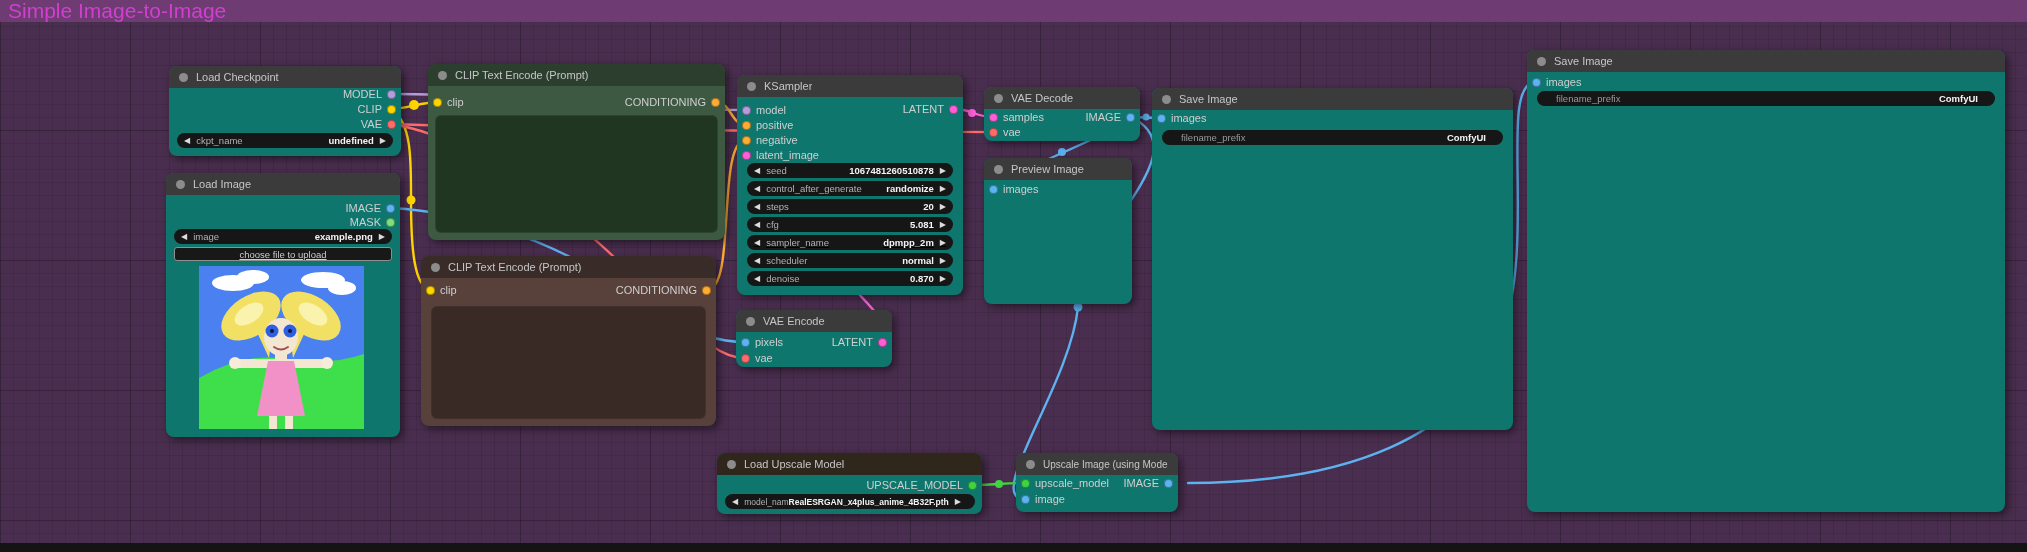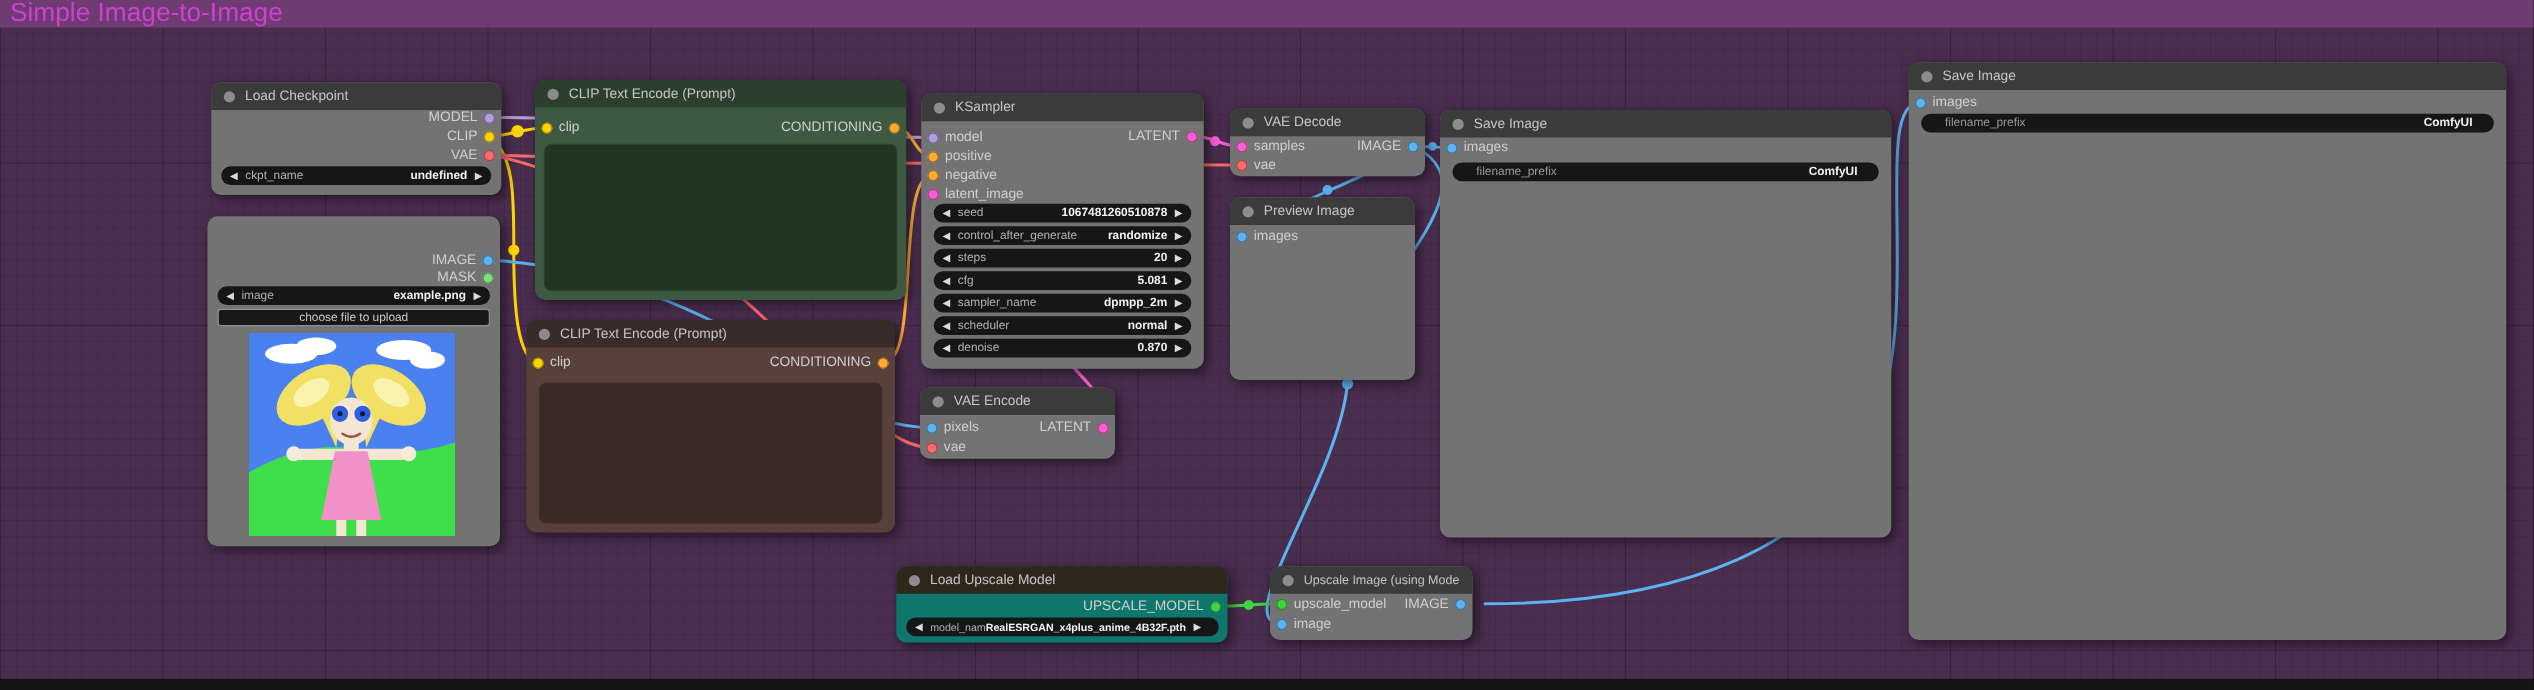--- a/index.html
+++ b/index.html
@@ -10,21 +10,21 @@
       linear-gradient(rgba(0,0,0,.16) 1px, transparent 1px),
       linear-gradient(90deg, rgba(0,0,0,.16) 1px, transparent 1px),
       linear-gradient(rgba(0,0,0,.09) 1px, transparent 1px),
       linear-gradient(90deg, rgba(0,0,0,.09) 1px, transparent 1px);
     background-size:130px 130px,130px 130px,13px 13px,13px 13px;}
   .group-band{position:absolute;left:0;top:0;width:100%;height:22px;background:#6e3c72;}
   .group-title{position:absolute;left:8px;top:0;line-height:22px;font-size:21px;color:#d13fd1;white-space:nowrap;}
   svg.wires{position:absolute;left:0;top:0;width:2027px;height:552px;z-index:1;pointer-events:none;}
   svg.wires path{fill:none;stroke-width:2.4px;stroke-linecap:round;}
 
-  .node{position:absolute;z-index:2;background:#737373;border-radius:8px;
+  .node{position:absolute;z-index:2;background:#0f766e;border-radius:8px;
         box-shadow:3px 3px 9px rgba(0,0,0,.5);box-sizing:border-box;}
   .nhead{height:22px;border-radius:8px 8px 0 0;background:#3b3b3b;display:flex;align-items:center;gap:8px;padding:0 10px;box-sizing:border-box;}
   .ndot{width:9px;height:9px;border-radius:50%;background:#8c8c8c;flex:none;}
   .ntitle{font-size:11px;color:#c6c6c6;white-space:nowrap;overflow:hidden;}
 
   .node.green{background:#3d5942;}   .node.green .nhead{background:#2c3f2f;}
   .node.brown{background:#58403b;}   .node.brown .nhead{background:#392b28;}
   .node.olive{background:#0f766e;}   .node.olive .nhead{background:#2f261c;}
 
   .iorow{position:absolute;left:0;right:0;height:14px;line-height:14px;font-size:11px;color:#cfcfcf;}
@@ -100,35 +100,39 @@
       </div>
     <div class="pill" style="left:8px;top:67px;width:216px;">
       <span class="arrL"></span>
       <span class="lbl">ckpt_name</span>
       <span class="val">undefined</span>
       <span class="arrR"></span>
     </div>
   </div>
 
   <div class="node" style="left:166px;top:173px;width:234px;height:264px;">
+    <div class="nhead">
+      <span class="ndot"></span>
+      <span class="ntitle">Load Image</span>
+    </div>
     <div class="iorow" style="top:28px;">
         <span class="outlbl">IMAGE</span>
         <span class="pdot out" style="background: rgb(93, 179, 240);"></span>
       </div>
     <div class="iorow" style="top:42px;">
         <span class="outlbl">MASK</span>
         <span class="pdot out" style="background: rgb(125, 223, 125);"></span>
       </div>
     <div class="pill" style="left:8px;top:56px;width:218px;">
       <span class="arrL"></span>
       <span class="lbl">image</span>
       <span class="val">example.png</span>
       <span class="arrR"></span>
     </div>
-    <div class="btn" style="left:8px;top:74px;width:218px;">choose file to upload</div>
+    <div class="btn" style="left:8px;top:74px;width:218px;text-decoration:underline;">choose file to upload</div>
     <div class="imgbox" style="left:33px;top:93px;width:165px;height:163px;">
       <svg width="165" height="163" viewBox="0 0 165 163">
         <rect x="0" y="0" width="165" height="163" fill="#4b80f0"></rect>
         <ellipse cx="34" cy="17" rx="21" ry="8" fill="#ffffff"></ellipse>
         <ellipse cx="54" cy="11" rx="16" ry="7" fill="#ffffff"></ellipse>
         <ellipse cx="124" cy="14" rx="22" ry="8" fill="#ffffff"></ellipse>
         <ellipse cx="143" cy="22" rx="14" ry="7" fill="#ffffff"></ellipse>
         <path d="M0,112 Q45,86 85,93 Q130,100 165,88 L165,163 L0,163 Z" fill="#3fdf4b"></path>
         <g transform="rotate(-33 52 50)">
             <ellipse cx="52" cy="50" rx="33" ry="20" fill="#f2e065"></ellipse>
@@ -232,21 +236,21 @@
       <span class="lbl">steps</span>
       <span class="val">20</span>
       <span class="arrR"></span>
     </div>
     <div class="pill" style="left:10px;top:142px;width:206px;text-align:center;">
       <span class="arrL"></span>
       <span class="lbl">cfg</span>
       <span class="val">5.081</span>
       <span class="arrR"></span>
     </div>
-    <div class="pill" style="left:10px;top:160px;width:206px;">
+    <div class="pill" style="left:10px;top:160px;width:206px;text-decoration:underline;">
       <span class="arrL"></span>
       <span class="lbl">sampler_name</span>
       <span class="val">dpmpp_2m</span>
       <span class="arrR"></span>
     </div>
     <div class="pill" style="left:10px;top:178px;width:206px;">
       <span class="arrL"></span>
       <span class="lbl">scheduler</span>
       <span class="val">normal</span>
       <span class="arrR"></span>

